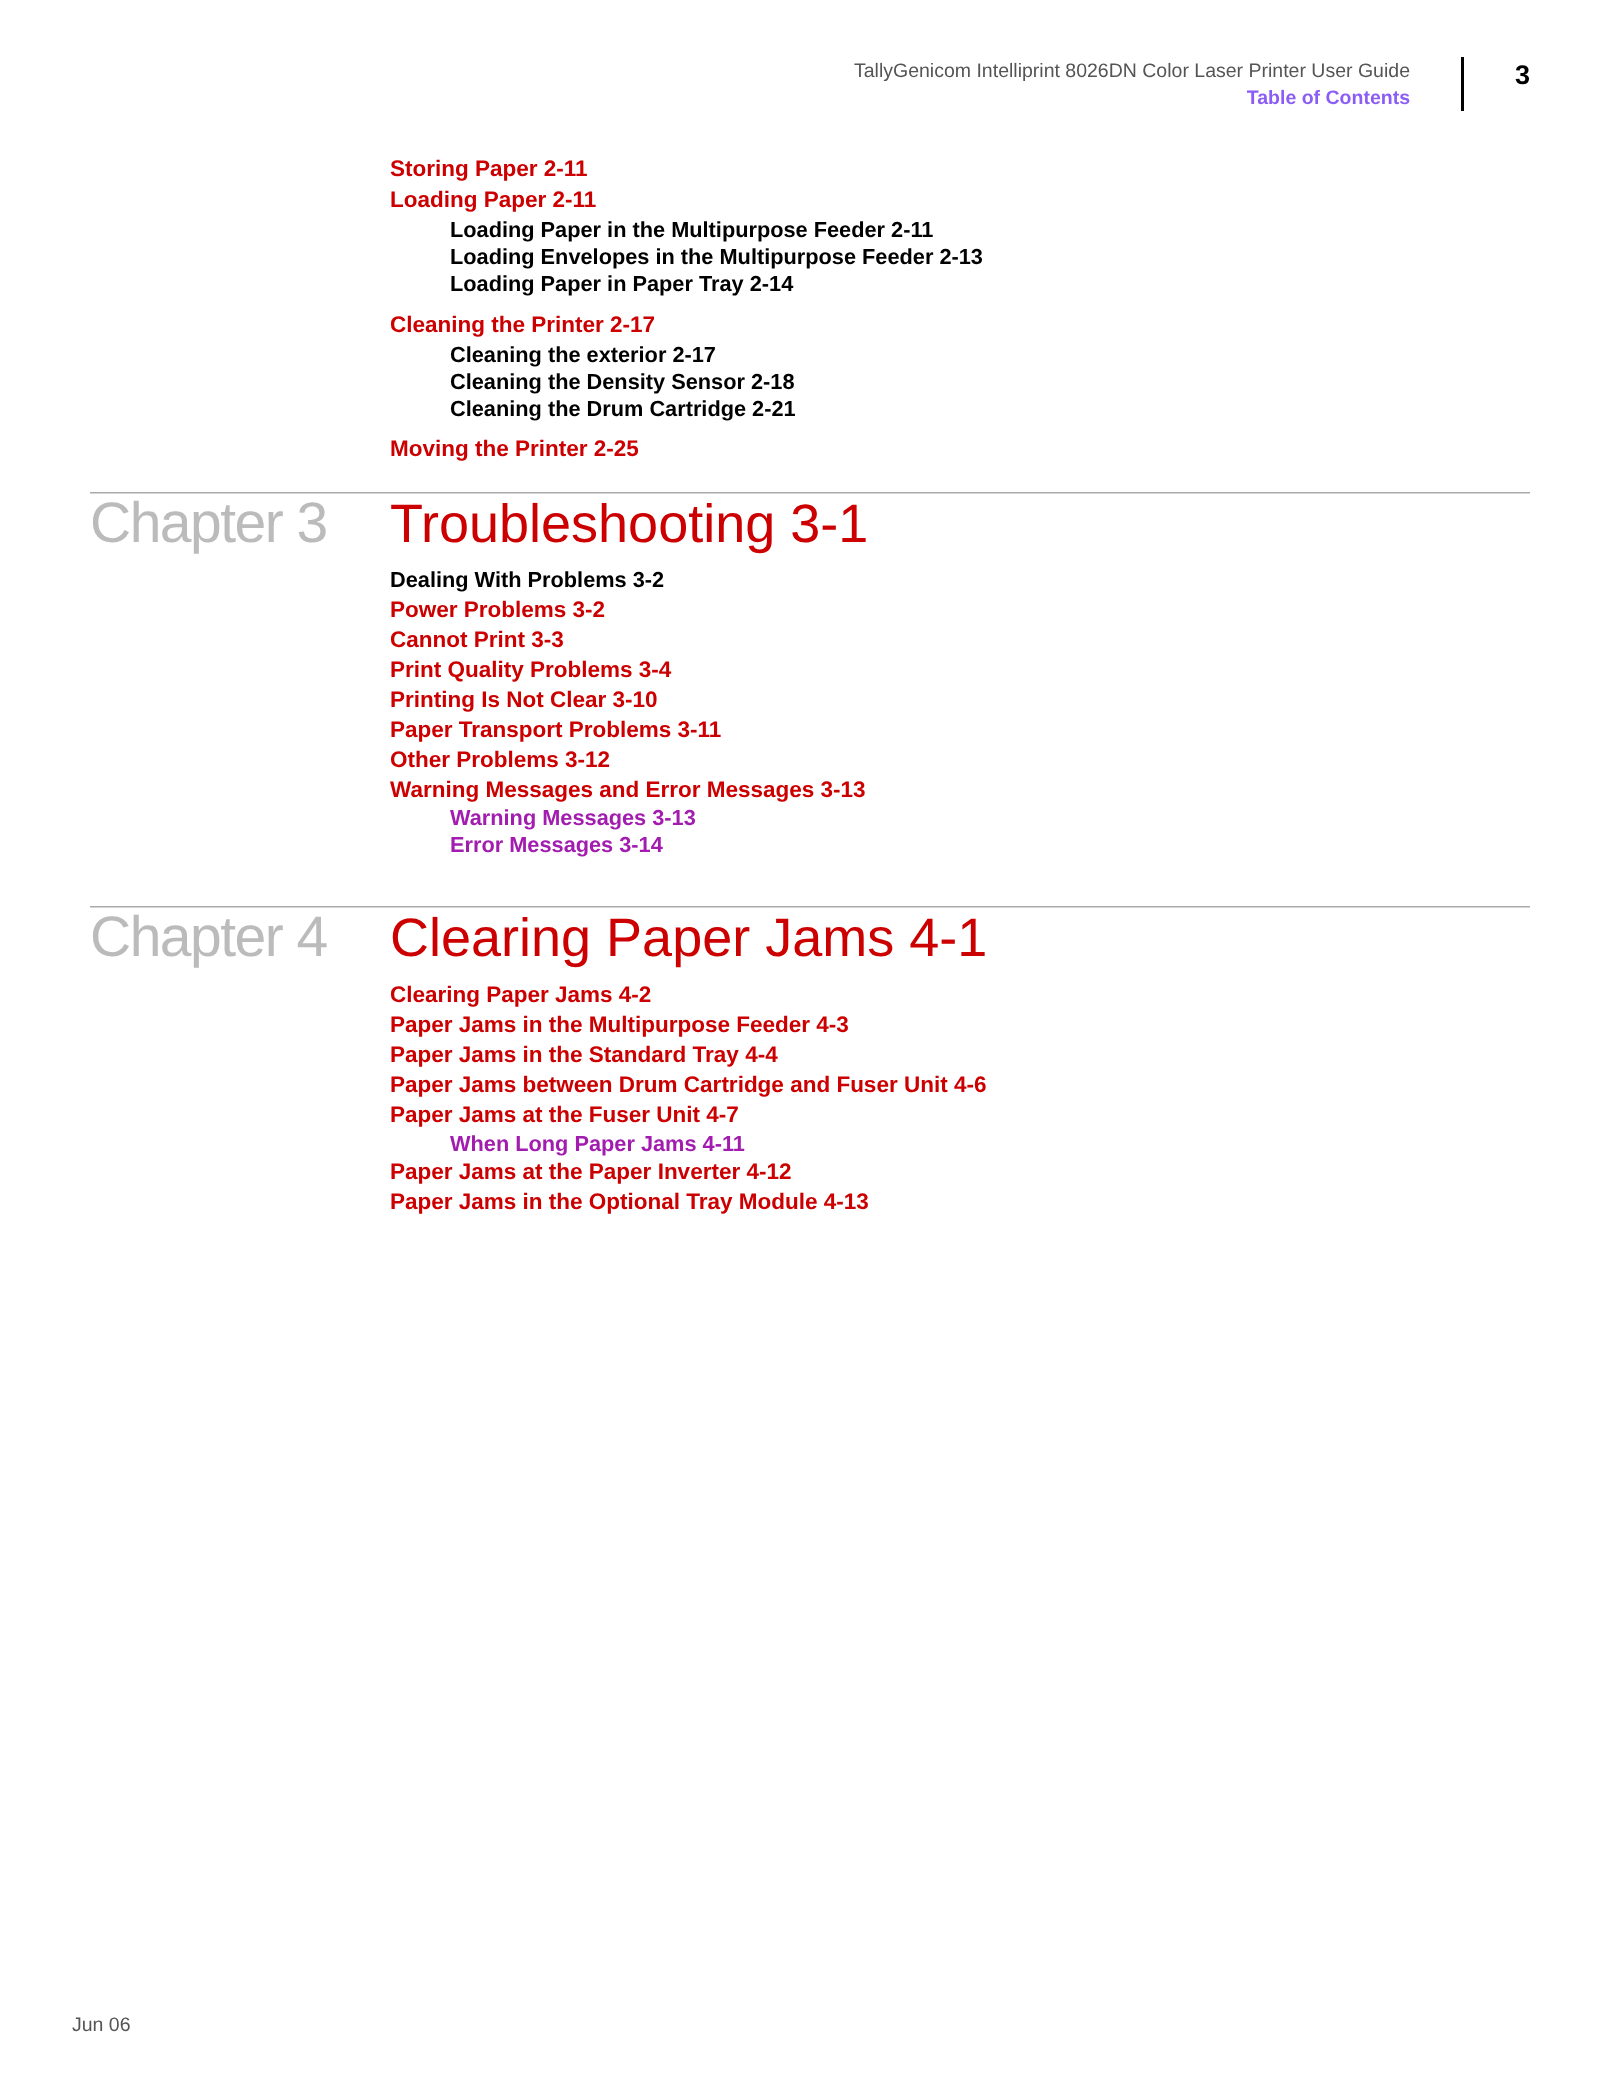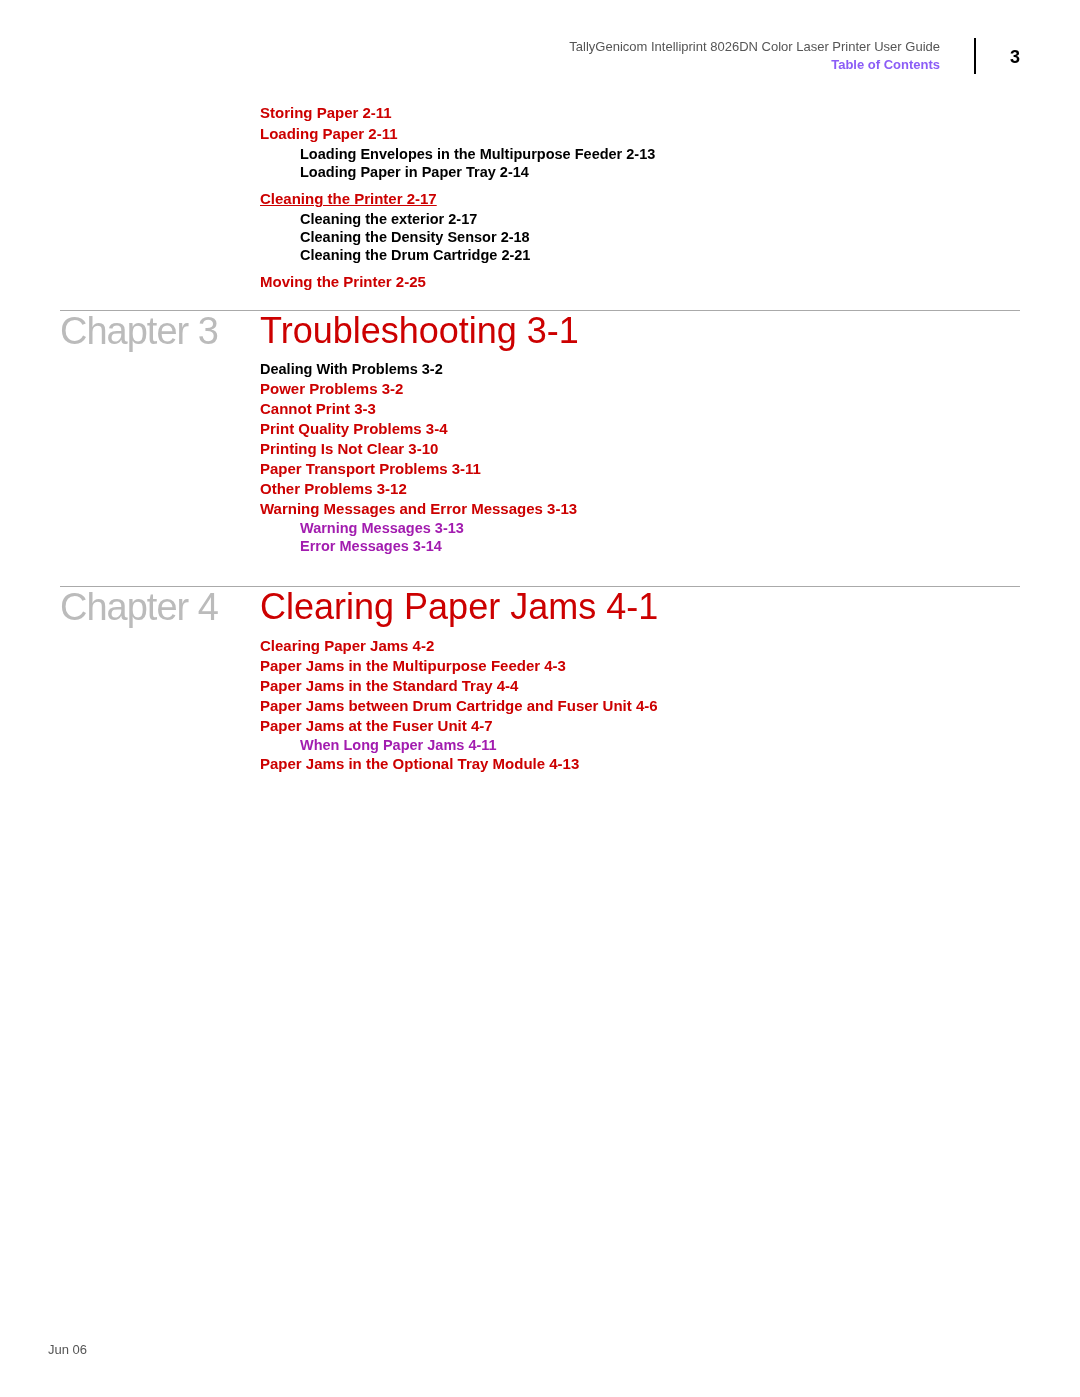--- a/index.html
+++ b/index.html
@@ -19,21 +19,21 @@
     .page-header {
       display: flex;
       justify-content: flex-end;
       align-items: flex-start;
       padding: 38px 60px 0 60px;
       border-bottom: none;
     }
 
     .header-right {
       display: flex;
-      align-items: center;
+      align-items: flex-start;
       gap: 16px;
     }
 
     .header-text {
       text-align: right;
       font-size: 13px;
       color: #555;
       line-height: 1.4;
     }
 
@@ -162,23 +162,24 @@
     <div class="header-divider"></div>
     <div class="header-page-num">3</div>
   </div>
 </div>
 
 <div class="content-area">
 
   <div class="chapter2-section">
     <span class="red-link">Storing Paper 2-11</span>
     <span class="red-link">Loading Paper 2-11</span>
+    <span class="bold-item">Loading Paper in the Multipurpose Feeder 2-11</span>
     <span class="bold-item">Loading Envelopes in the Multipurpose Feeder 2-13</span>
     <span class="bold-item section-gap">Loading Paper in Paper Tray 2-14</span>
-    <span class="red-link" style="margin-top:6px;text-decoration:underline;">Cleaning the Printer 2-17</span>
+    <span class="red-link" style="margin-top:6px;">Cleaning the Printer 2-17</span>
     <span class="bold-item">Cleaning the exterior 2-17</span>
     <span class="bold-item">Cleaning the Density Sensor 2-18</span>
     <span class="bold-item section-gap">Cleaning the Drum Cartridge 2-21</span>
     <span class="red-link" style="margin-top:6px;">Moving the Printer 2-25</span>
   </div>
 
   <div class="chapter-section">
     <div class="chapter-label">Chapter 3</div>
     <div class="chapter-content">
       <div class="chapter-title">Troubleshooting 3-1</div>
@@ -201,20 +202,21 @@
     <div class="chapter-label">Chapter 4</div>
     <div class="chapter-content">
       <div class="chapter-title">Clearing Paper Jams 4-1</div>
       <div class="chapter-items">
         <span class="red-link">Clearing Paper Jams 4-2</span>
         <span class="red-link">Paper Jams in the Multipurpose Feeder 4-3</span>
         <span class="red-link">Paper Jams in the Standard Tray 4-4</span>
         <span class="red-link">Paper Jams between Drum Cartridge and Fuser Unit 4-6</span>
         <span class="red-link">Paper Jams at the Fuser Unit 4-7</span>
         <span class="sub-bold">When Long Paper Jams 4-11</span>
+        <span class="red-link">Paper Jams at the Paper Inverter 4-12</span>
         <span class="red-link">Paper Jams in the Optional Tray Module 4-13</span>
       </div>
     </div>
   </div>
 
 </div>
 
 <div class="footer">
   <span>Jun 06</span>
 </div>

